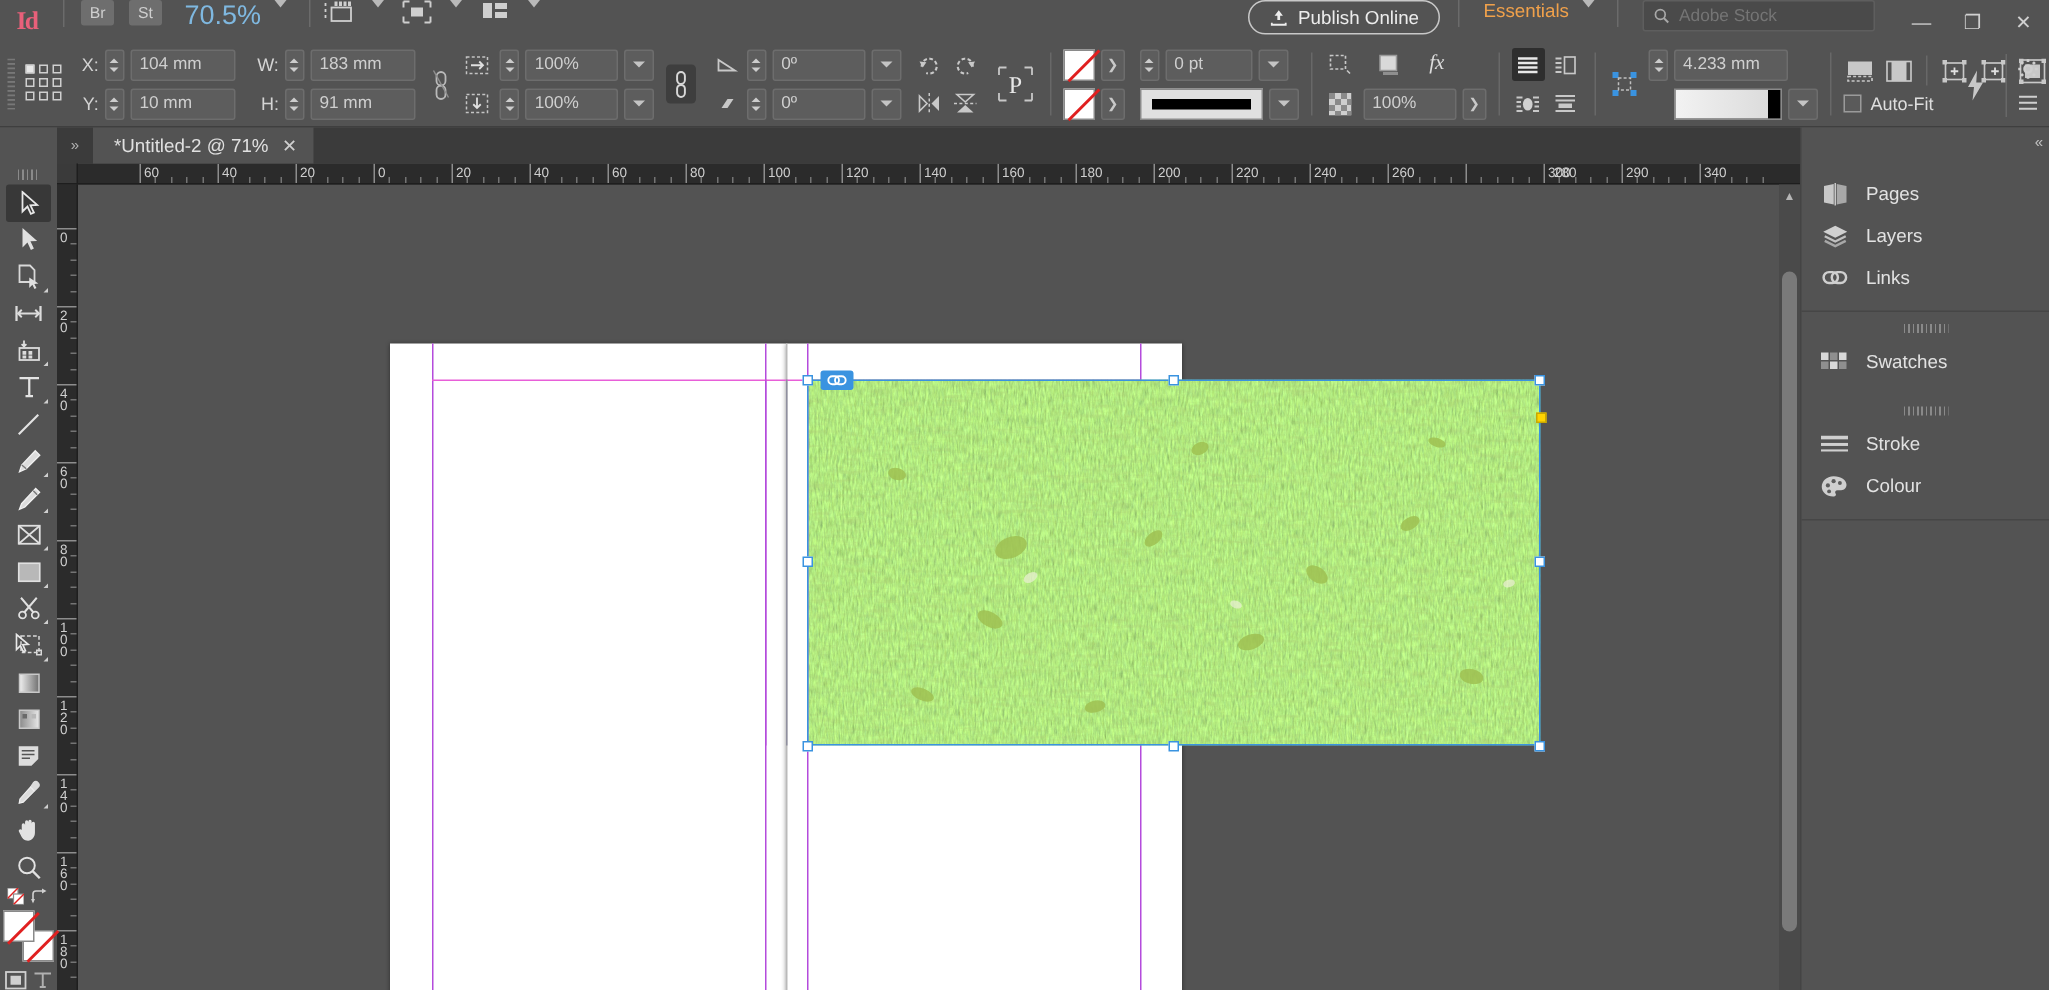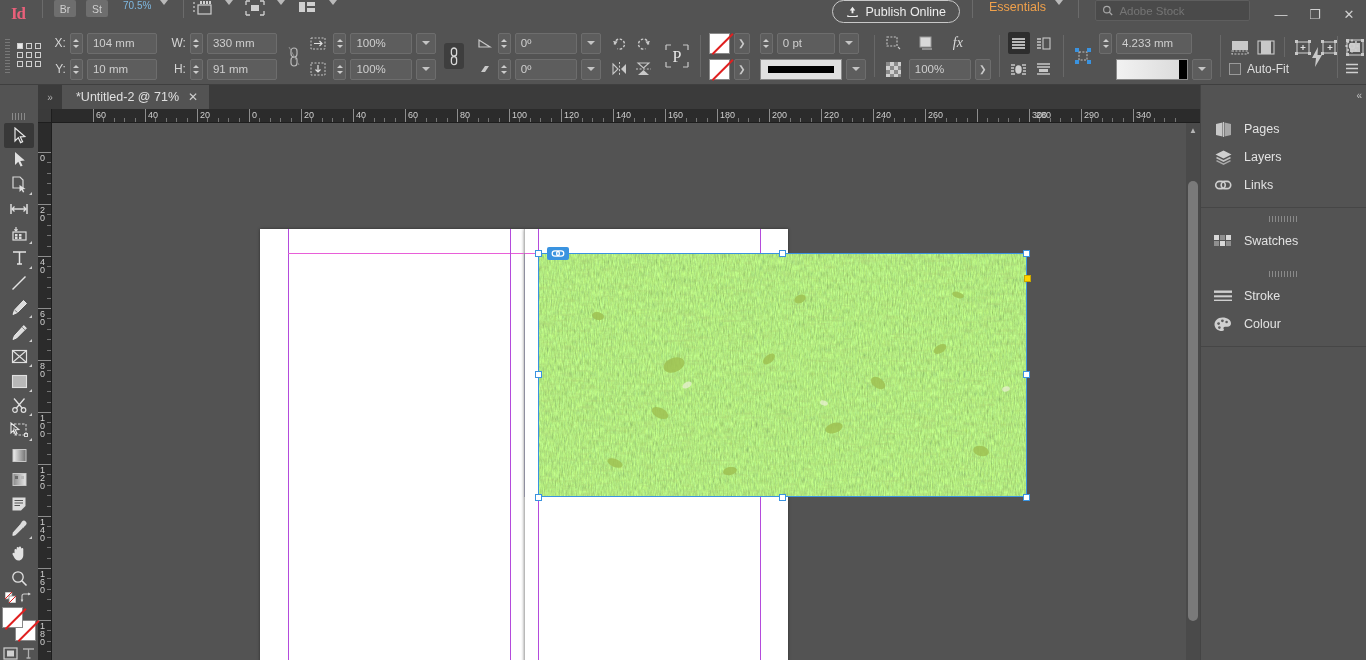--- a/index.html
+++ b/index.html
@@ -26,21 +26,21 @@
   .menu-item {
     padding:0 11px; height:28px; line-height:28px; font-size:12.5px; color:#d8d8d8;
     cursor:default;
   }
   .mb-sep { width:1px; height:18px; background:#6b6b6b; margin:0 6px; }
   .sq-btn {
     width:22px; height:17px; background:#6e6e6e; border-radius:2px; color:#cfcfcf;
     font-size:10.5px; display:flex; align-items:center; justify-content:center;
     margin:0 5px; cursor:pointer;
   }
-  .zoomval { color:#7fb8e0; font-size:10px; margin-left:10px; margin-right:0; }
+  .zoomval { color:#7fb8e0; font-size:18px; margin-left:10px; margin-right:0; }
   .caret {
     width:0;height:0;border-left:4px solid transparent;border-right:4px solid transparent;
     border-top:5px solid #b9b9b9; margin:0 9px; cursor:pointer;
   }
   .viewicon { margin:0 3px; cursor:pointer; }
   .spacer { flex:1; }
   .publish-btn {
     border:1px solid #c8c8c8; border-radius:13px; height:23px; padding:0 13px;
     display:flex; align-items:center; gap:6px; color:#ededed; font-size:12.5px;
     cursor:pointer; margin-right:6px;
@@ -325,21 +325,21 @@
       </div>
     </div>
 
     <div class="two-rows" style="margin-left:12px">
       <div class="fld-row">
         <span class="fld-lbl">W:</span>
         <div class="stepper">
             <span class="up"></span>
             <span class="dn"></span>
           </div>
-        <div class="txtfield w70">330 mm</div>
+        <div class="txtfield w70">183 mm</div>
       </div>
       <div class="fld-row">
         <span class="fld-lbl">H:</span>
         <div class="stepper">
             <span class="up"></span>
             <span class="dn"></span>
           </div>
         <div class="txtfield w70">91 mm</div>
       </div>
     </div>

